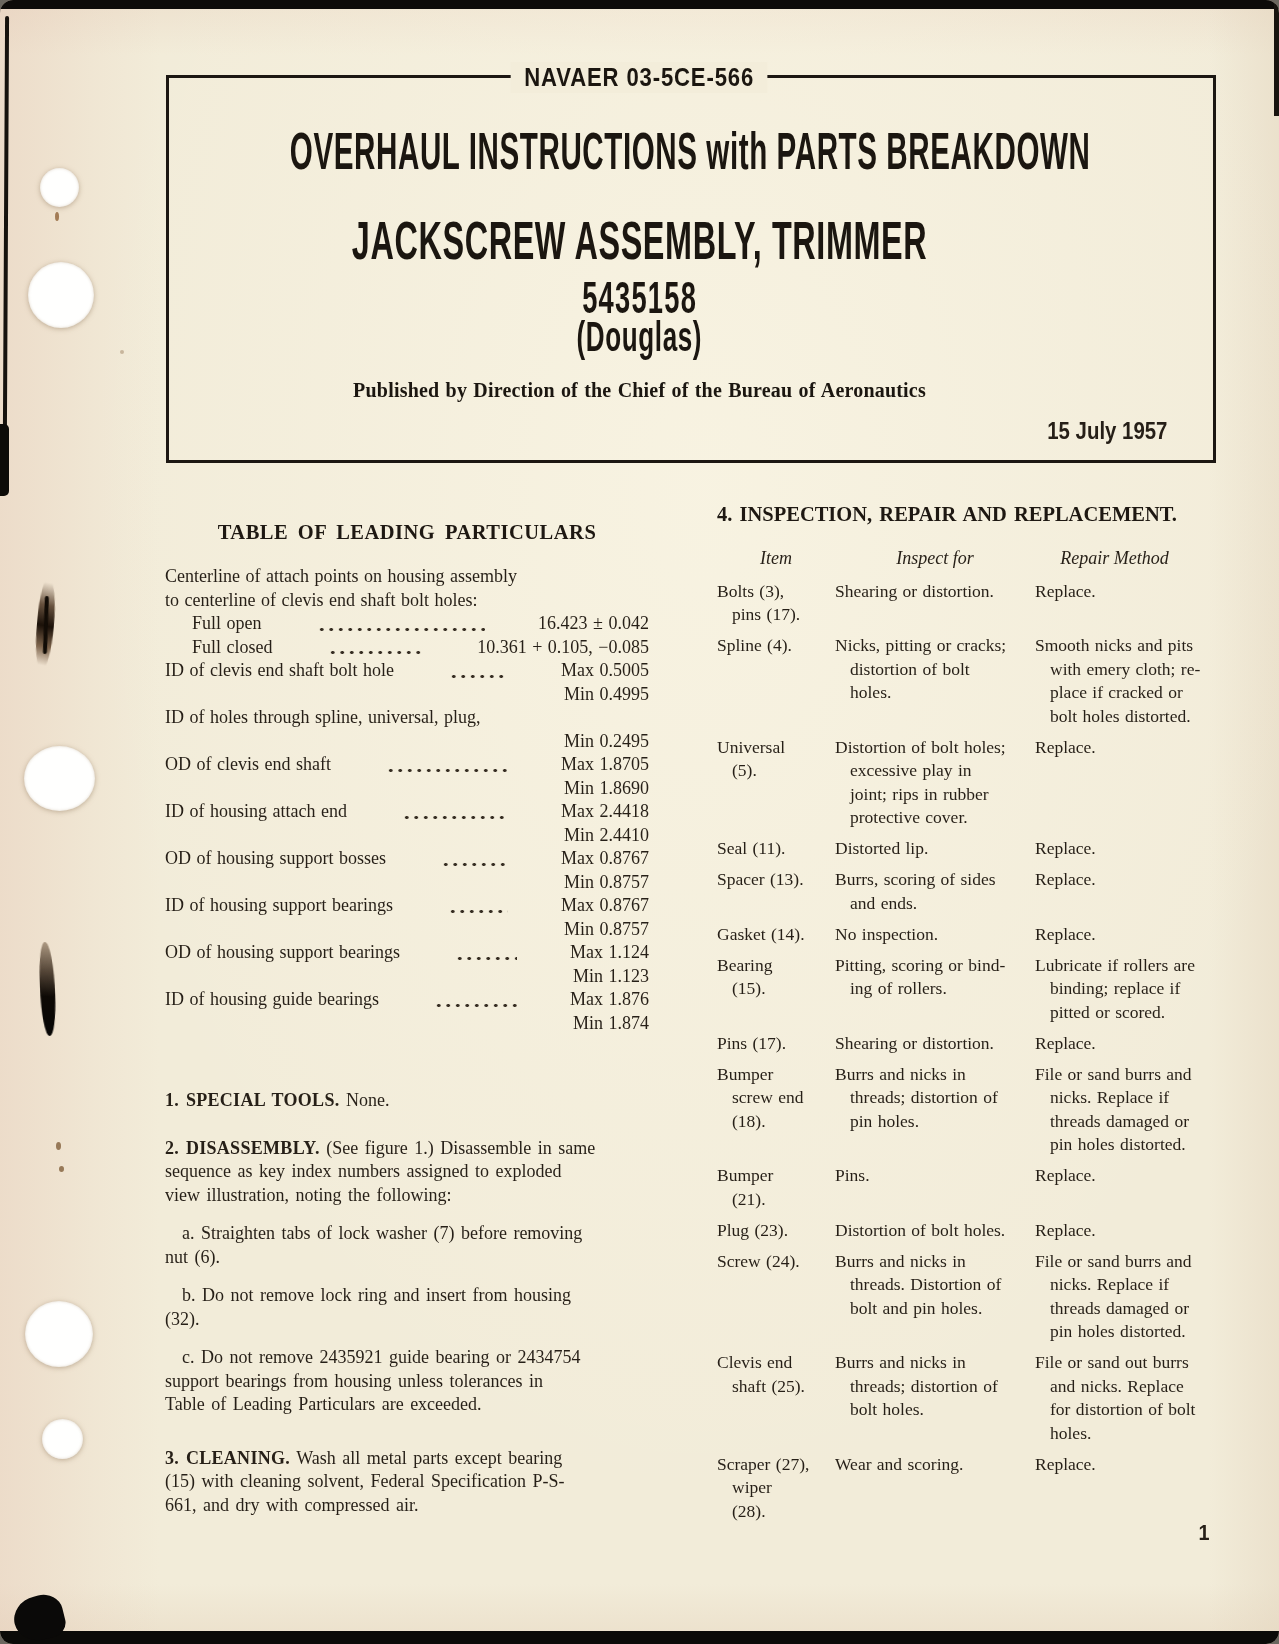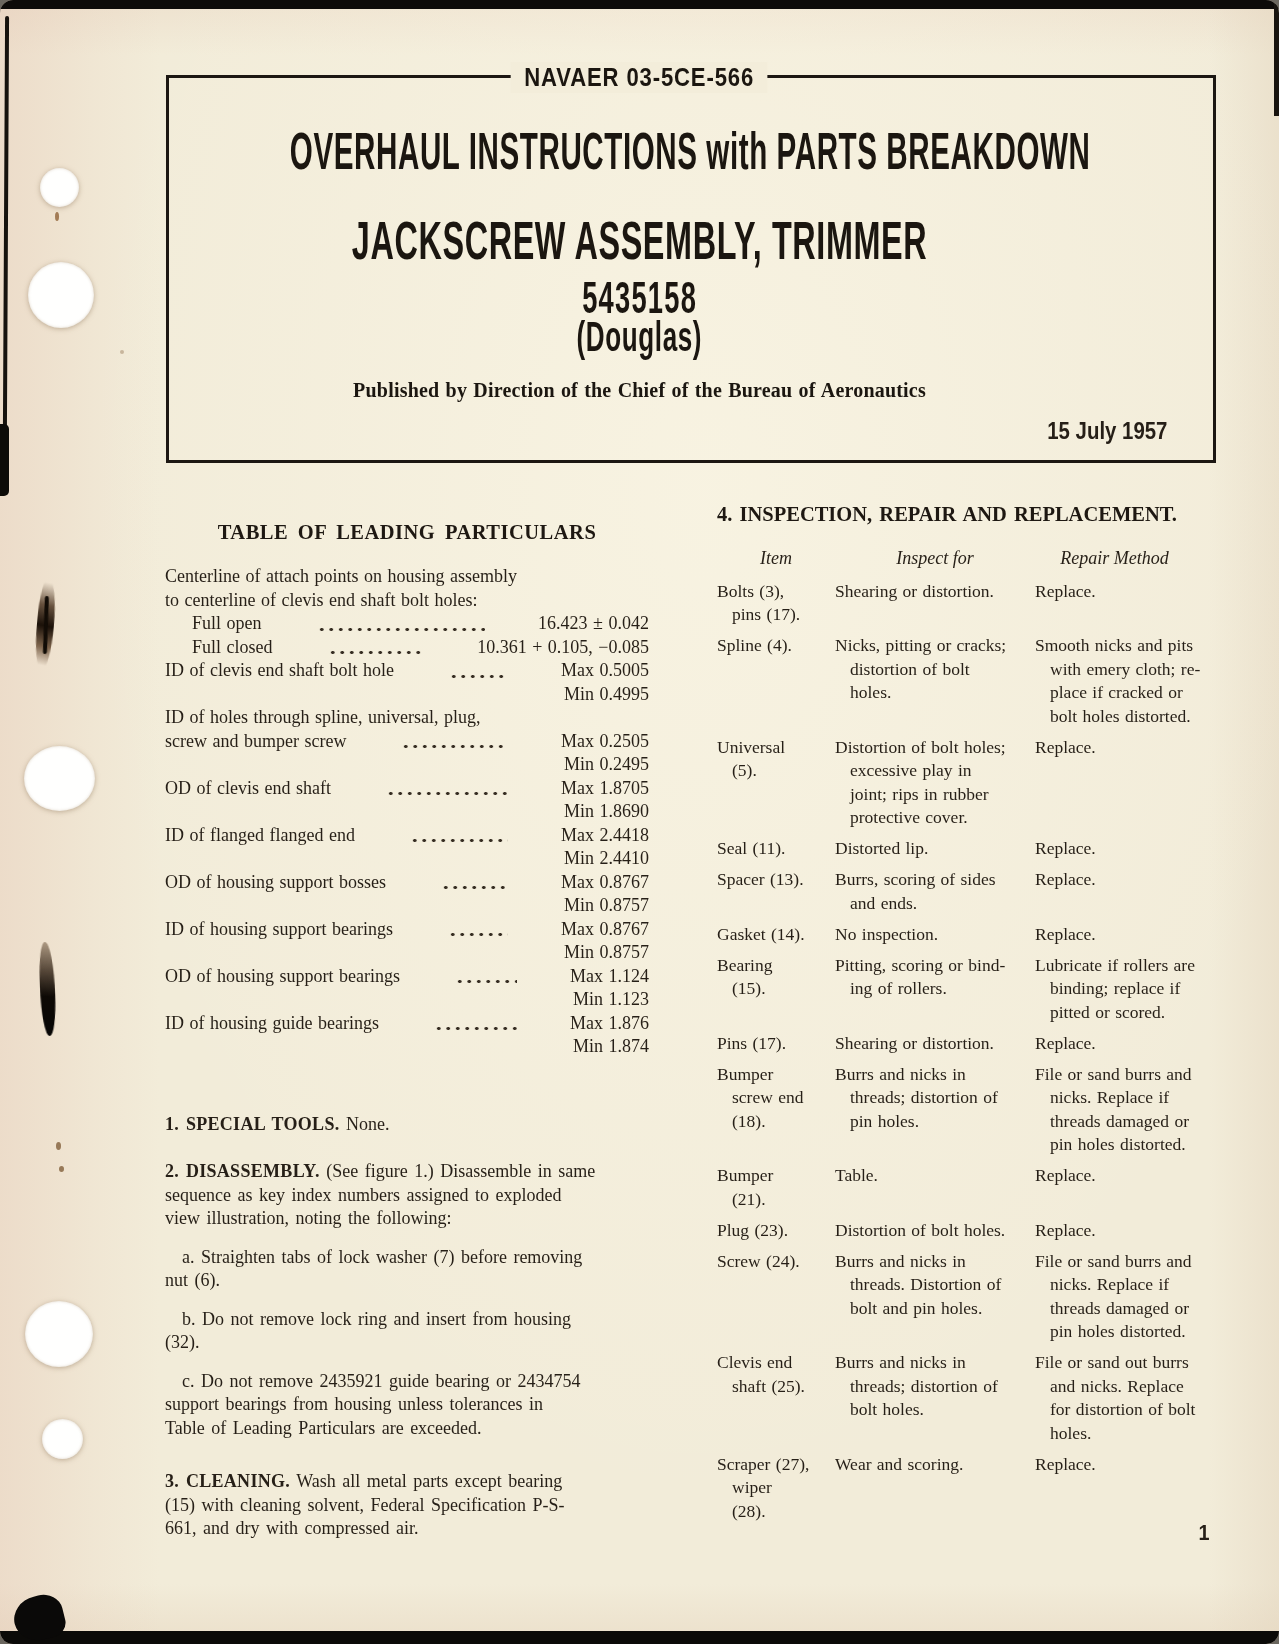--- a/index.html
+++ b/index.html
@@ -136,34 +136,29 @@
           <span class="lp-leader"></span>
           <span class="lp-value">10.361 + 0.105, −0.085</span>
         </div>
         <div class="lp-row">
           <span class="lp-label">ID of clevis end shaft bolt hole</span>
           <span class="lp-leader"></span>
           <span class="lp-value">Max 0.5005</span>
         </div>
         <div class="lp-min">Min 0.4995</div>
         <div class="lp-line">ID of holes through spline, universal, plug,</div>
-        <div class="lp-row">
-          <span class="lp-label">screw and bumper screw</span>
-          <span class="lp-leader"></span>
-          <span class="lp-value">Max 0.2505</span>
-        </div>
         <div class="lp-min">Min 0.2495</div>
         <div class="lp-row">
           <span class="lp-label">OD of clevis end shaft</span>
           <span class="lp-leader"></span>
           <span class="lp-value">Max 1.8705</span>
         </div>
         <div class="lp-min">Min 1.8690</div>
         <div class="lp-row">
-          <span class="lp-label">ID of flanged flanged end</span>
+          <span class="lp-label">ID of housing attach end</span>
           <span class="lp-leader"></span>
           <span class="lp-value">Max 2.4418</span>
         </div>
         <div class="lp-min">Min 2.4410</div>
         <div class="lp-row">
           <span class="lp-label">OD of housing support bosses</span>
           <span class="lp-leader"></span>
           <span class="lp-value">Max 0.8767</span>
         </div>
         <div class="lp-min">Min 0.8757</div>
@@ -256,21 +251,21 @@
 (18).</div>
         <div class="td">Burrs and nicks in
 threads; distortion of
 pin holes.</div>
         <div class="td">File or sand burrs and
 nicks. Replace if
 threads damaged or
 pin holes distorted.</div>
         <div class="td">Bumper
 (21).</div>
-        <div class="td">Table.</div>
+        <div class="td">Pins.</div>
         <div class="td">Replace.</div>
         <div class="td">Plug (23).</div>
         <div class="td">Distortion of bolt holes.</div>
         <div class="td">Replace.</div>
         <div class="td">Screw (24).</div>
         <div class="td">Burrs and nicks in
 threads. Distortion of
 bolt and pin holes.</div>
         <div class="td">File or sand burrs and
 nicks. Replace if

